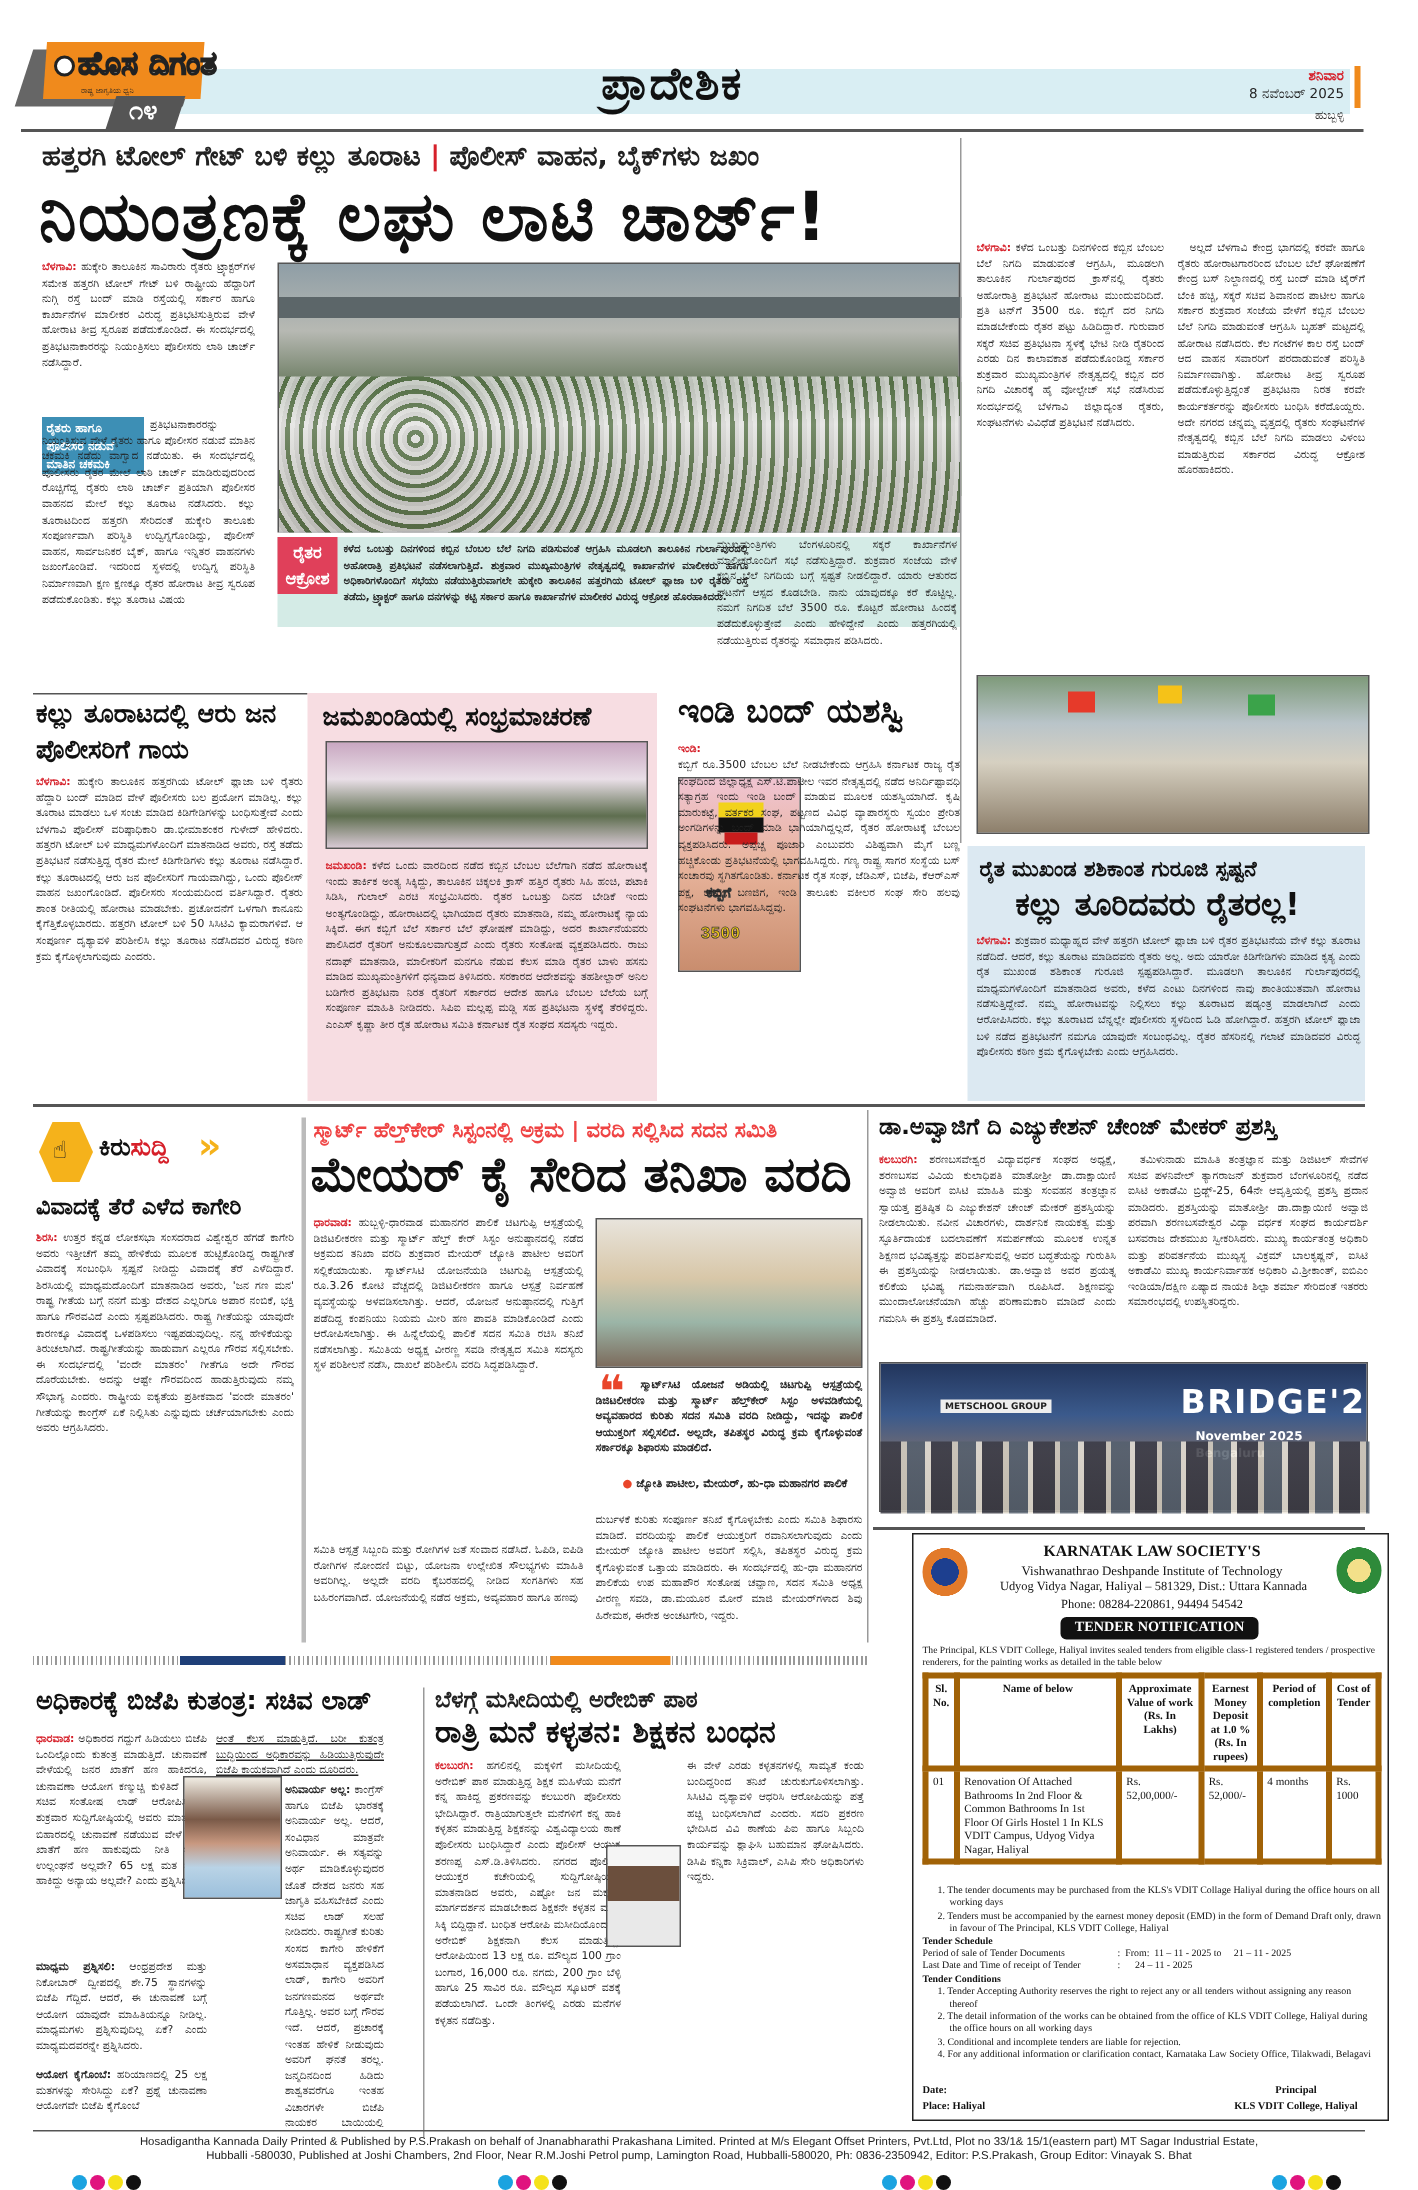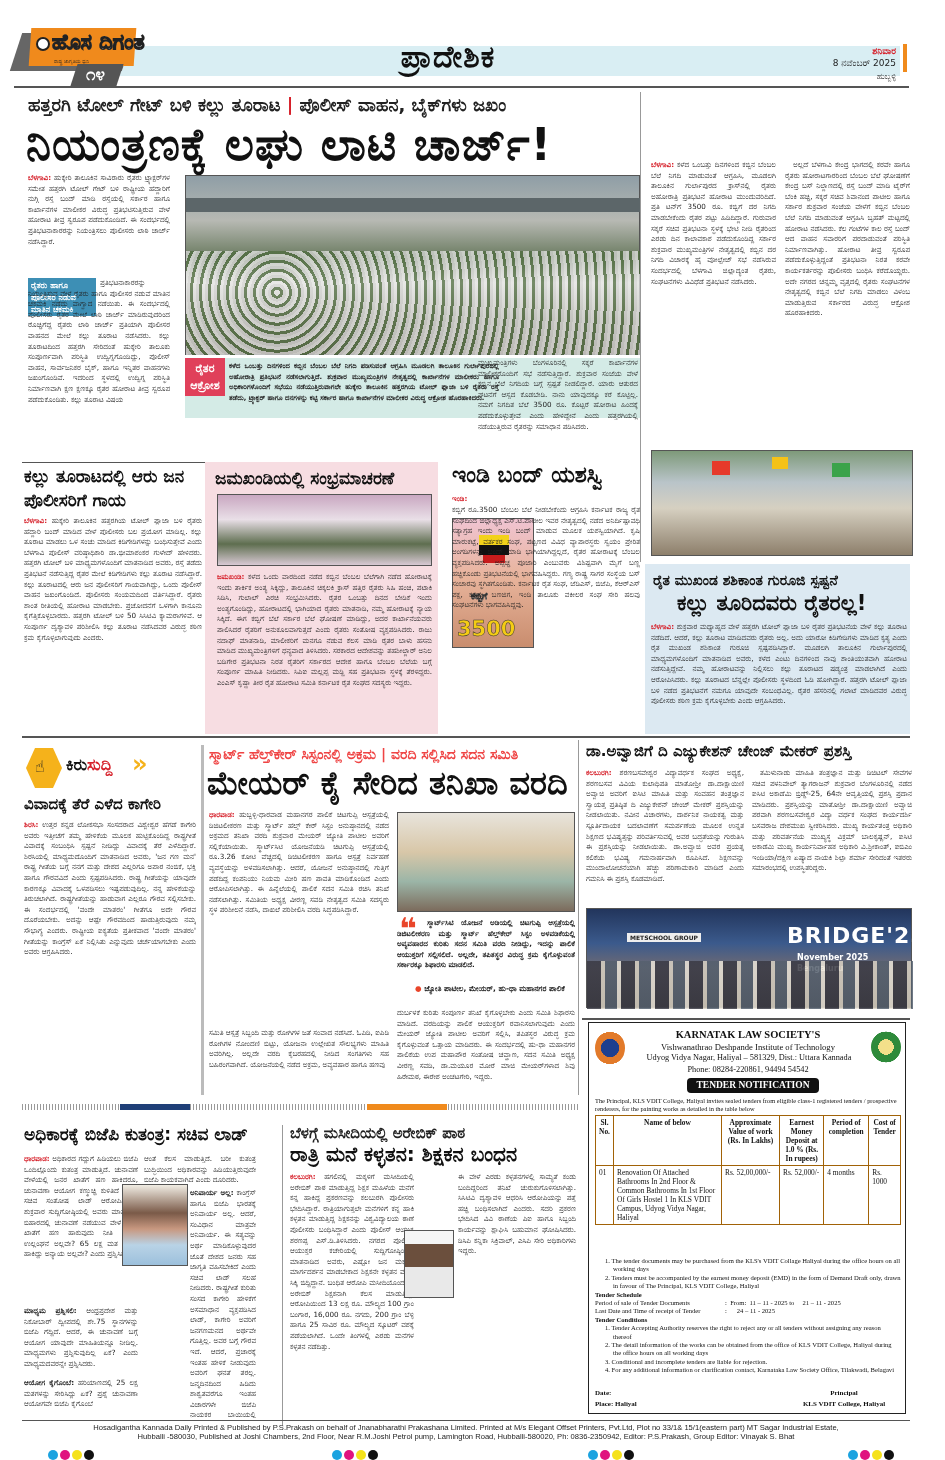--- a/index.html
+++ b/index.html
@@ -6,23 +6,23 @@
   html, body { width: 945px; height: 1460px; background: #fff; overflow: hidden; }
   body { font-family: "DejaVu Sans", sans-serif; color: #111; position: relative; }
   .abs { position: absolute; }
   .txt { font-size: 7.2px; line-height: 10.6px; color: #222; text-align: justify; overflow: hidden; }
   .dl { color: #d6202a; font-weight: bold; }
   .dlname { font-weight: bold; margin-top: 40px; }
   .photo { background: linear-gradient(160deg,#8a9aa0,#c8c3b4 40%,#5d6e52 70%,#9a8c79); border: 1px solid #555; }
   .rule { background: #555; }
   .dots span { display: inline-block; width: 10px; height: 10px; border-radius: 50%; margin-right: 2px; }
   table.tender { border-collapse: collapse; font-family: "Liberation Serif", serif; font-size: 7.4px; width: 100%; }
-  table.tender th, table.tender td { border: 1px solid #a16207; padding: 2px 3px; vertical-align: top; text-align: left; }
+  table.tender th, table.tender td { border: 4px solid #a16207; padding: 2px 3px; vertical-align: top; text-align: left; }
   table.tender th { text-align: center; font-weight: bold; }
-  .serif { font-family: "Liberation Serif", serif; }
+  .serif { font-family: "Liberation Serif", serif; margin-left: 20px; }
 </style>
 </head>
 <body>
 
 <div class="abs" style="left:0;top:0;width:945px;height:90px;">
   <div class="abs" style="left:120px;top:46px;width:780px;height:30px;background:#d9eef3;"></div>
   <div class="abs" style="left:16px;top:33px;width:112px;height:38px;background:#666;transform:skewX(-18deg);"></div>
   <div class="abs" style="left:30px;top:28px;width:105px;height:38px;background:#f08a1c;transform:skewX(-4deg);"></div>
   <div class="abs" style="left:36px;top:37px;width:14px;height:14px;border-radius:50%;background:#fff;border:2px solid #222;"></div>
   <div class="abs" style="left:52px;top:30px;font-size:21px;font-weight:bold;color:#fff;-webkit-text-stroke:1px #222;white-space:nowrap;">ಹೊಸ ದಿಗಂತ</div>
@@ -96,21 +96,21 @@
 <div class="abs" style="left:440px;top:462px;width:200px;height:272px;">
   <div class="abs" style="left:12px;top:0;width:190px;font-size:22px;font-weight:bold;color:#111;white-space:nowrap;">ಇಂಡಿ ಬಂದ್ ಯಶಸ್ವಿ</div>
   <div class="abs txt" style="left:12px;top:32px;width:188px;height:22px;">
     <span class="dl">ಇಂಡಿ:</span>
   </div>
   <div class="abs photo" style="left:12px;top:56px;width:82px;height:130px;background:linear-gradient(180deg,#f0c4d2 0%,#e8b49c 45%,#c98d6e 100%);">
     <div class="abs" style="left:26px;top:16px;width:30px;height:10px;background:#f2d21a;"></div>
     <div class="abs" style="left:26px;top:26px;width:30px;height:10px;background:#111;"></div>
     <div class="abs" style="left:30px;top:36px;width:22px;height:8px;background:#c81c1c;"></div>
     <div class="abs" style="left:18px;top:72px;font-size:9px;font-weight:bold;color:#fff;-webkit-text-stroke:.5px #333;">ಕಬ್ಬಿಗೆ</div>
-    <div class="abs" style="left:4px;top:98px;font-size:21px;font-weight:bold;color:#f4cc14;-webkit-text-stroke:.5px #333;">3500</div>
+    <div class="abs" style="left:14px;top:98px;font-size:11px;font-weight:bold;color:#f4cc14;font-family:Liberation Mono, monospace;-webkit-text-stroke:.5px #333;">3500</div>
   </div>
   <div class="abs txt" style="left:12px;top:43px;width:188px;height:226px;">ಕಬ್ಬಿಗೆ ರೂ.3500 ಬೆಂಬಲ ಬೆಲೆ ನೀಡಬೇಕೆಂದು ಆಗ್ರಹಿಸಿ ಕರ್ನಾಟಕ ರಾಜ್ಯ ರೈತ ಸಂಘದಿಂದ ಜಿಲ್ಲಾಧ್ಯಕ್ಷ ಎಸ್.ಟಿ.ಪಾಟೀಲ ಇವರ ನೇತೃತ್ವದಲ್ಲಿ ನಡೆದ ಅನಿರ್ದಿಷ್ಟಾವಧಿ ಸತ್ಯಾಗ್ರಹ ಇಂದು ಇಂಡಿ ಬಂದ್ ಮಾಡುವ ಮೂಲಕ ಯಶಸ್ವಿಯಾಗಿದೆ. ಕೃಷಿ ಮಾರುಕಟ್ಟೆ, ವರ್ತಕರ ಸಂಘ, ಪಟ್ಟಣದ ವಿವಿಧ ವ್ಯಾಪಾರಸ್ಥರು ಸ್ವಯಂ ಪ್ರೇರಿತ ಅಂಗಡಿಗಳನ್ನು ಬಂದ್ ಮಾಡಿ ಭಾಗಿಯಾಗಿದ್ದಲ್ಲದೆ, ರೈತರ ಹೋರಾಟಕ್ಕೆ ಬೆಂಬಲ ವ್ಯಕ್ತಪಡಿಸಿದರು. ಅಪ್ಪಚ್ಚ ಪೂಜಾರಿ ಎಂಬುವರು ವಿಶಿಷ್ಟವಾಗಿ ಮೈಗೆ ಬಣ್ಣ ಹಚ್ಚಿಕೊಂಡು ಪ್ರತಿಭಟನೆಯಲ್ಲಿ ಭಾಗವಹಿಸಿದ್ದರು. ಗಣ್ಯ ರಾಷ್ಟ್ರ ಸಾಗರ ಸಂಸ್ಥೆಯ ಬಸ್ ಸಂಚಾರವು ಸ್ಥಗಿತಗೊಂಡಿತು. ಕರ್ನಾಟಕ ರೈತ ಸಂಘ, ಜೆಡಿಎಸ್, ಬಿಜೆಪಿ, ಕೆಆರ್‌ಎಸ್ ಪಕ್ಷ, ಕರವೇ, ಬಣಜಿಗ, ಇಂಡಿ ತಾಲೂಕು ವಕೀಲರ ಸಂಘ ಸೇರಿ ಹಲವು ಸಂಘಟನೆಗಳು ಭಾಗವಹಿಸಿದ್ದವು.</div>
 </div>
 
 <div class="abs" style="left:645px;top:564px;width:265px;height:170px;background:#dce9f2;">
   <div class="abs" style="left:8px;top:8px;font-size:14px;font-weight:bold;color:#111;white-space:nowrap;">ರೈತ ಮುಖಂಡ ಶಶಿಕಾಂತ ಗುರೂಜಿ ಸ್ಪಷ್ಟನೆ</div>
   <div class="abs" style="left:32px;top:27px;font-size:21px;font-weight:bold;color:#111;white-space:nowrap;">ಕಲ್ಲು ತೂರಿದವರು ರೈತರಲ್ಲ!</div>
   <div class="abs txt" style="left:6px;top:58px;width:256px;height:110px;">
     <span class="dl">ಬೆಳಗಾವಿ:</span>
     <span>ಶುಕ್ರವಾರ ಮಧ್ಯಾಹ್ನದ ವೇಳೆ ಹತ್ತರಗಿ ಟೋಲ್ ಪ್ಲಾಜಾ ಬಳಿ ರೈತರ ಪ್ರತಿಭಟನೆಯ ವೇಳೆ ಕಲ್ಲು ತೂರಾಟ ನಡೆದಿದೆ. ಆದರೆ, ಕಲ್ಲು ತೂರಾಟ ಮಾಡಿದವರು ರೈತರು ಅಲ್ಲ. ಅದು ಯಾರೋ ಕಿಡಿಗೇಡಿಗಳು ಮಾಡಿದ ಕೃತ್ಯ ಎಂದು ರೈತ ಮುಖಂಡ ಶಶಿಕಾಂತ ಗುರೂಜಿ ಸ್ಪಷ್ಟಪಡಿಸಿದ್ದಾರೆ. ಮೂಡಲಗಿ ತಾಲೂಕಿನ ಗುರ್ಲಾಪುರದಲ್ಲಿ ಮಾಧ್ಯಮಗಳೊಂದಿಗೆ ಮಾತನಾಡಿದ ಅವರು, ಕಳೆದ ಎಂಟು ದಿನಗಳಿಂದ ನಾವು ಶಾಂತಿಯುತವಾಗಿ ಹೋರಾಟ ನಡೆಸುತ್ತಿದ್ದೇವೆ. ನಮ್ಮ ಹೋರಾಟವನ್ನು ನಿಲ್ಲಿಸಲು ಕಲ್ಲು ತೂರಾಟದ ಷಡ್ಯಂತ್ರ ಮಾಡಲಾಗಿದೆ ಎಂದು ಆರೋಪಿಸಿದರು. ಕಲ್ಲು ತೂರಾಟದ ಬೆನ್ನಲ್ಲೇ ಪೊಲೀಸರು ಸ್ಥಳದಿಂದ ಓಡಿ ಹೋಗಿದ್ದಾರೆ. ಹತ್ತರಗಿ ಟೋಲ್ ಪ್ಲಾಜಾ ಬಳಿ ನಡೆದ ಪ್ರತಿಭಟನೆಗೆ ನಮಗೂ ಯಾವುದೇ ಸಂಬಂಧವಿಲ್ಲ. ರೈತರ ಹೆಸರಿನಲ್ಲಿ ಗಲಾಟೆ ಮಾಡಿದವರ ವಿರುದ್ಧ ಪೊಲೀಸರು ಕಠಿಣ ಕ್ರಮ ಕೈಗೊಳ್ಳಬೇಕು ಎಂದು ಆಗ್ರಹಿಸಿದರು.</span>
@@ -243,21 +243,21 @@
     <span>ಅಧಿಕಾರದ ಗದ್ದುಗೆ ಹಿಡಿಯಲು ಬಿಜೆಪಿ ಒಂದಿಲ್ಲೊಂದು ಕುತಂತ್ರ ಮಾಡುತ್ತಿದೆ. ಚುನಾವಣೆ ವೇಳೆಯಲ್ಲಿ ಜನರ ಖಾತೆಗೆ ಹಣ ಹಾಕಿದರೂ, ಚುನಾವಣಾ ಆಯೋಗ ಕಣ್ಮುಚ್ಚಿ ಕುಳಿತಿದೆ ಎಂದು ಸಚಿವ ಸಂತೋಷ ಲಾಡ್ ಆರೋಪಿಸಿದರು. ಶುಕ್ರವಾರ ಸುದ್ದಿಗೋಷ್ಠಿಯಲ್ಲಿ ಅವರು ಮಾತನಾಡಿ, ಬಿಹಾರದಲ್ಲಿ ಚುನಾವಣೆ ನಡೆಯುವ ವೇಳೆ ಜನರ ಖಾತೆಗೆ ಹಣ ಹಾಕುವುದು ನೀತಿ ಸಂಹಿತೆ ಉಲ್ಲಂಘನೆ ಅಲ್ಲವೇ? 65 ಲಕ್ಷ ಮತ ತೆಗೆದು ಹಾಕಿದ್ದು ಅನ್ಯಾಯ ಅಲ್ಲವೇ? ಎಂದು ಪ್ರಶ್ನಿಸಿದರು.</span>
   </div>
   <div class="abs txt" style="left:24px;top:194px;width:114px;height:70px;">
     <span class="dlname">ಮಾಧ್ಯಮ ಪ್ರಶ್ನಿಸಲಿ:</span>
     <span>ಆಂಧ್ರಪ್ರದೇಶ ಮತ್ತು ನಿಕೋಬಾರ್ ದ್ವೀಪದಲ್ಲಿ ಶೇ.75 ಸ್ಥಾನಗಳನ್ನು ಬಿಜೆಪಿ ಗೆದ್ದಿದೆ. ಆದರೆ, ಈ ಚುನಾವಣೆ ಬಗ್ಗೆ ಆಯೋಗ ಯಾವುದೇ ಮಾಹಿತಿಯನ್ನೂ ನೀಡಿಲ್ಲ. ಮಾಧ್ಯಮಗಳು ಪ್ರಶ್ನಿಸುವುದಿಲ್ಲ ಏಕೆ? ಎಂದು ಮಾಧ್ಯಮದವರನ್ನೇ ಪ್ರಶ್ನಿಸಿದರು.</span>
   </div>
   <div class="abs txt" style="left:24px;top:266px;width:114px;height:40px;">
     <span class="dlname">ಆಯೋಗ ಕೈಗೊಂಬೆ:</span>
     <span>ಹರಿಯಾಣದಲ್ಲಿ 25 ಲಕ್ಷ ಮತಗಳನ್ನು ಸೇರಿಸಿದ್ದು ಏಕೆ? ಪ್ರಶ್ನೆ ಚುನಾವಣಾ ಆಯೋಗವೇ ಬಿಜೆಪಿ ಕೈಗೊಂಬೆ</span>
   </div>
-  <div class="abs txt" style="left:144px;top:42px;width:112px;height:32px;">ಆಂತೆ ಕೆಲಸ ಮಾಡುತ್ತಿದೆ. ಬರೀ ಕುತಂತ್ರ ಬುದ್ಧಿಯಿಂದ ಅಧಿಕಾರವನ್ನು ಹಿಡಿಯುತ್ತಿರುವುದೇ ಬಿಜೆಪಿ ಕಾಯಕವಾಗಿದೆ ಎಂದು ದೂರಿದರು.</div>
+  <div class="abs txt" style="left:144px;top:42px;width:112px;height:32px;text-decoration:underline;">ಆಂತೆ ಕೆಲಸ ಮಾಡುತ್ತಿದೆ. ಬರೀ ಕುತಂತ್ರ ಬುದ್ಧಿಯಿಂದ ಅಧಿಕಾರವನ್ನು ಹಿಡಿಯುತ್ತಿರುವುದೇ ಬಿಜೆಪಿ ಕಾಯಕವಾಗಿದೆ ಎಂದು ದೂರಿದರು.</div>
   <div class="abs photo" style="left:122px;top:72px;width:66px;height:82px;background:linear-gradient(180deg,#f1ede4 0%,#7a5a48 35%,#c89880 55%,#b9d3e6 75%,#9cc0dc 100%);"></div>
   <div class="abs txt" style="left:190px;top:76px;width:66px;height:80px;"></div>
   <div class="abs txt" style="left:190px;top:76px;width:66px;height:230px;">
     <span class="dlname">ಅನಿವಾರ್ಯ ಅಲ್ಲ:</span>
     <span>ಕಾಂಗ್ರೆಸ್ ಹಾಗೂ ಬಿಜೆಪಿ ಭಾರತಕ್ಕೆ ಅನಿವಾರ್ಯ ಅಲ್ಲ. ಆದರೆ, ಸಂವಿಧಾನ ಮಾತ್ರವೇ ಅನಿವಾರ್ಯ. ಈ ಸತ್ಯವನ್ನು ಅರ್ಥ ಮಾಡಿಕೊಳ್ಳುವುದರ ಜೊತೆ ದೇಶದ ಜನರು ಸಹ ಜಾಗೃತಿ ವಹಿಸಬೇಕಿದೆ ಎಂದು ಸಚಿವ ಲಾಡ್ ಸಲಹೆ ನೀಡಿದರು. ರಾಷ್ಟ್ರಗೀತೆ ಕುರಿತು ಸಂಸದ ಕಾಗೇರಿ ಹೇಳಿಕೆಗೆ ಅಸಮಾಧಾನ ವ್ಯಕ್ತಪಡಿಸಿದ ಲಾಡ್, ಕಾಗೇರಿ ಅವರಿಗೆ ಜನಗಣಮನದ ಅರ್ಥವೇ ಗೊತ್ತಿಲ್ಲ. ಅವರ ಬಗ್ಗೆ ಗೌರವ ಇದೆ. ಆದರೆ, ಪ್ರಚಾರಕ್ಕೆ ಇಂತಹ ಹೇಳಿಕೆ ನೀಡುವುದು ಅವರಿಗೆ ಘನತೆ ತರಲ್ಲ. ಜನ್ಮದಿನದಿಂದ ಹಿಡಿದು ಶಾಶ್ವತವರೆಗೂ ಇಂತಹ ವಿಚಾರಗಳೇ ಬಿಜೆಪಿ ನಾಯಕರ ಬಾಯಿಯಲ್ಲಿ ಬರುವುದು. ಅಭಿವೃದ್ಧಿ ಪರ ಮಾತೇ ಆಡುವುದಿಲ್ಲ. ದೇಶದ ಬಗ್ಗೆ ಮಾತನಾಡುವ ಇವರಿಗೆ ನಾಚಿಕೆ, ಮಾನ, ಮರ್ಯಾದೆ ಇದೆಯಾ? ಎಂದು ಲಾಡ್ ಪ್ರಶ್ನಿಸಿದರು.</span>
   </div>
 </div>
 <div class="abs" style="left:282px;top:1125px;width:1px;height:300px;background:#999;"></div>
 
 <div class="abs" style="left:286px;top:1112px;width:292px;height:315px;">

